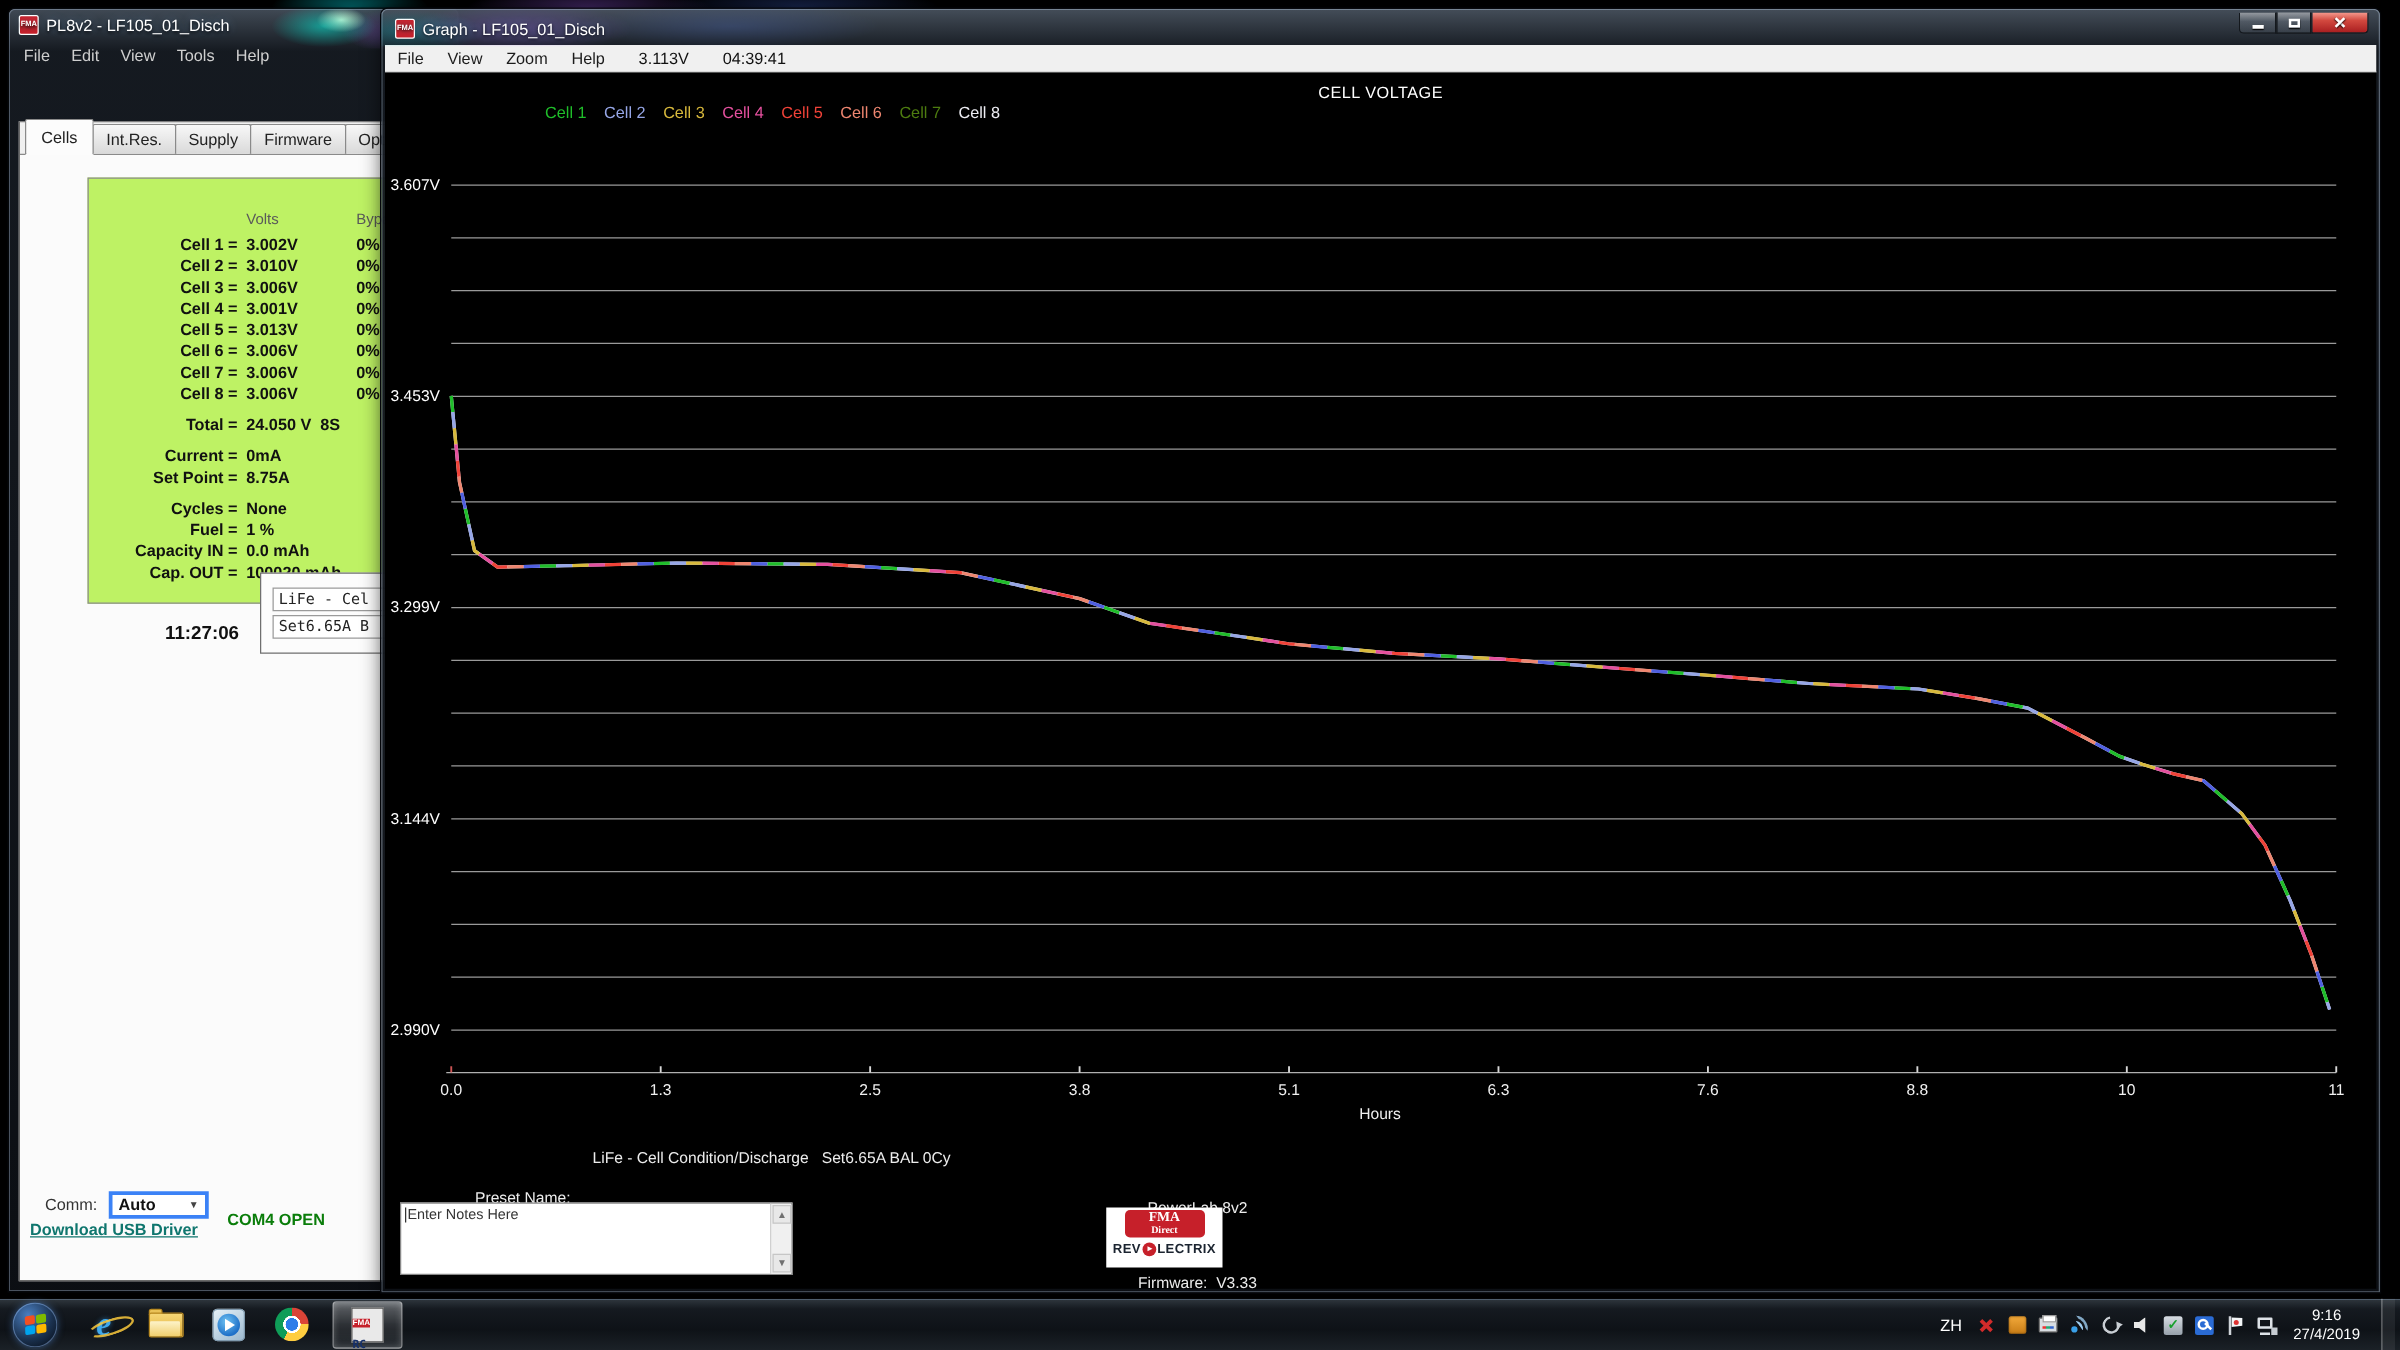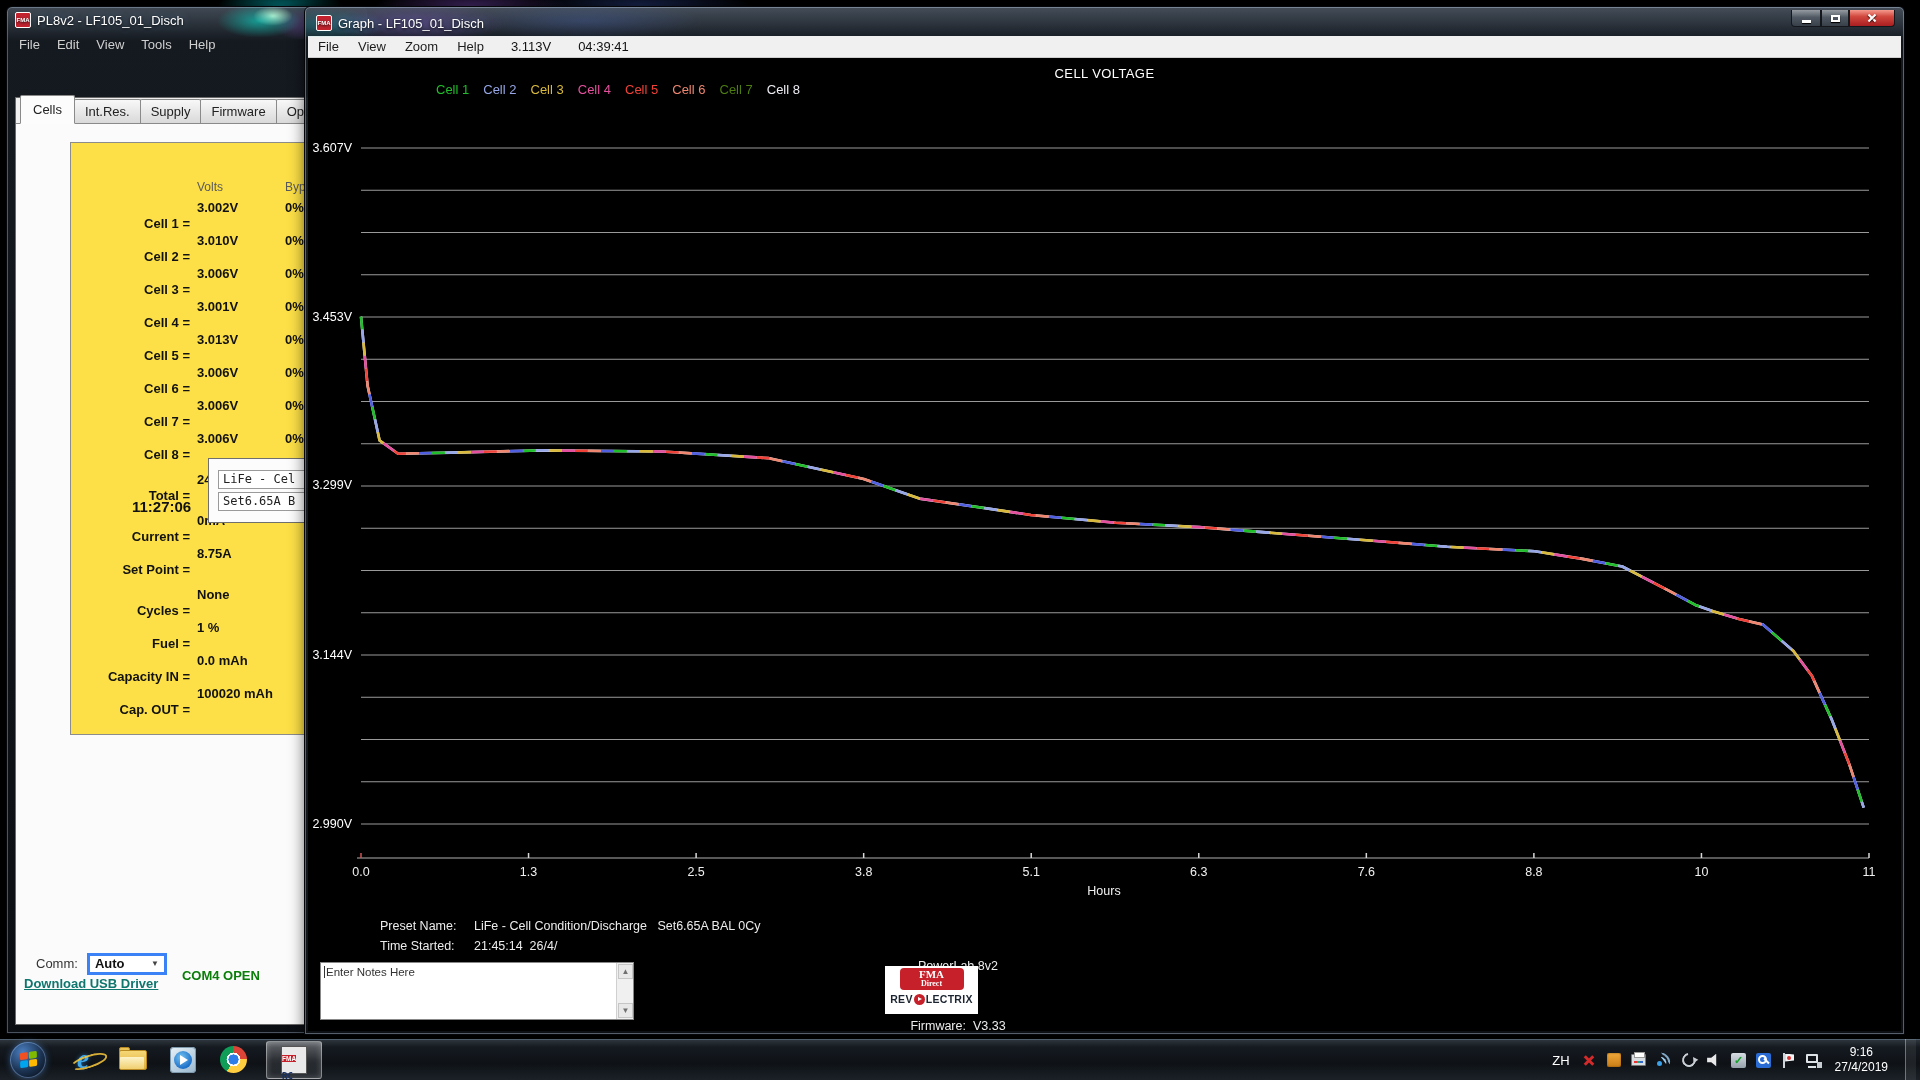--- a/index.html
+++ b/index.html
@@ -41,24 +41,24 @@
     background:#fbfbfb; border:1px solid #6a6a6a; }
   .tabs { display:flex; align-items:flex-end; height:26px; padding-left:4px;
     border-bottom:1px solid #8a8a8a; background:#f0f0f0; }
   .tab { font-size:13px; color:#222; padding:4px 10px; border:1px solid #8a8a8a;
     border-bottom:none; background:linear-gradient(#f8f8f8,#d9d9d9);
     margin-right:-1px; border-radius:2px 2px 0 0; white-space:nowrap; }
   .tab.active { background:#fcfcfc; padding:6px 12px; position:relative; top:1px;
     border-bottom:1px solid #fcfcfc; font-weight:normal; }
 
   .groupbox { position:absolute; left:54px; top:44px; width:254px;
-    border:1px solid #8c8c8c; background:#fde047; padding:36px 0 16px 0; }
+    border:1px solid #8c8c8c; background:#bef264; padding:24px 0 16px 0; }
   .r-row { display:grid; grid-template-columns:124px 86px 40px; line-height:17px;
     font-size:13px; font-weight:bold; color:#111; }
-  .r-row .lbl { text-align:right; padding-right:5px;margin-top:16px; }
+  .r-row .lbl { text-align:right; padding-right:5px; }
   .r-row .val { text-align:left; padding-left:2px; white-space:pre; }
   .r-row .byp { text-align:left; padding-left:4px; }
   .r-head { font-weight:normal; color:#5a5a5a; font-size:12px; margin-bottom:3px; }
   .r-head .val, .r-head .byp { text-align:left; }
   .gap-sm { margin-top:8px; }
 
   .elapsed { position:absolute; left:116px; top:400px; font-size:15px; font-weight:bold; color:#111; }
 
   .preset-box { position:absolute; left:192px; top:360px; width:212px;
     border:1px solid #6f6f6f; background:#fcfcfc; padding:8px 9px; }
@@ -110,21 +110,21 @@
     height:calc(100% - 48px); overflow:hidden; }
 
   .chart-title { position:absolute; top:8px; left:0; width:100%; text-align:center;
     color:#fff; font-size:13px; letter-spacing:.4px; }
   .legend { position:absolute; top:24px; left:128px; display:flex; gap:14px; font-size:13px; }
 
   #chart-svg { position:absolute; left:0; top:50px; }
 
   .footer-info { position:absolute; left:72px; top:858px; color:#ececec; font-size:12.5px; line-height:20px; }
   .footer-info .row { display:flex; }
-  .footer-info .flabel { width:94px; }
+  .footer-info .flabel { width:94px;margin-top:32px; }
   .footer-info .fval { white-space:pre; }
   .device-info { position:absolute; left:580px; top:858px; width:140px; text-align:center;
     color:#ececec; font-size:12.5px; line-height:20px; white-space:pre; }
 
   .notes { position:absolute; left:12px; top:904px; width:314px; height:58px;
     background:#fff; border:1px solid #888; }
   .notes .text { position:absolute; left:3px; top:3px; font-size:11.5px; color:#333;
     border-left:1px solid #333; padding-left:1px; }
   .notes .sb { position:absolute; right:0; top:0; bottom:0; width:17px;
     background:#f0f0f0; border-left:1px solid #d0d0d0; }

